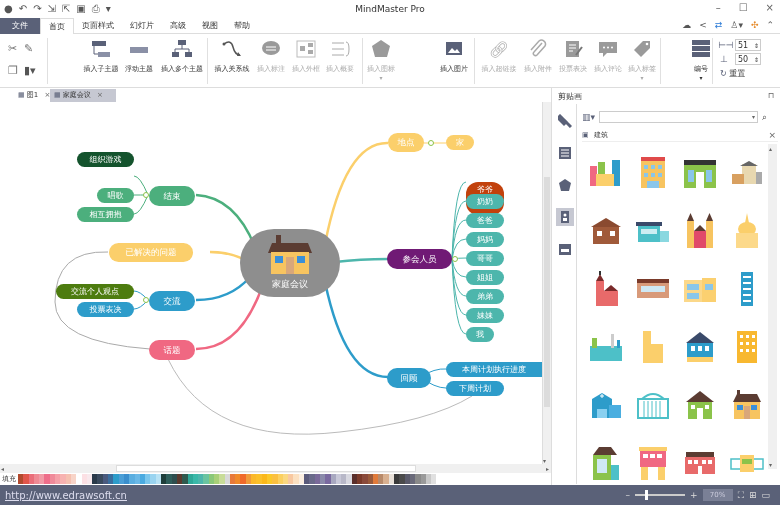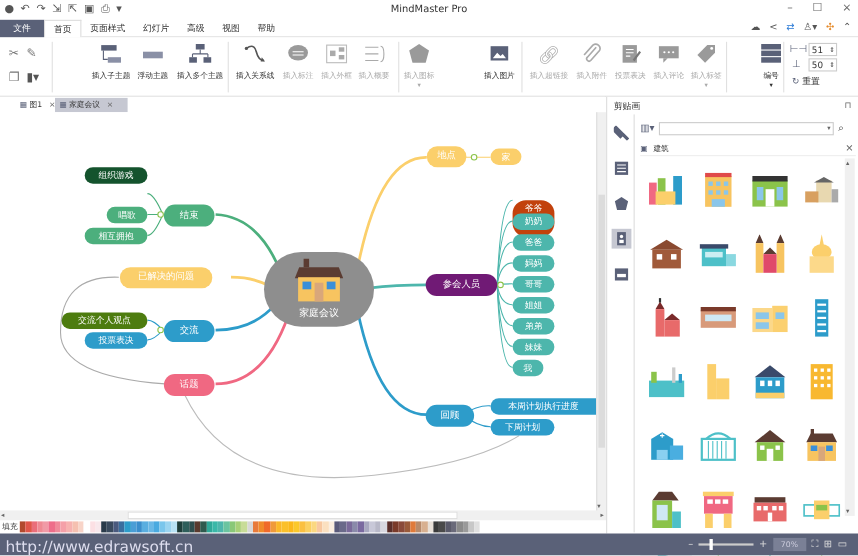--- a/index.html
+++ b/index.html
@@ -22,21 +22,21 @@
 .sep{position:absolute;top:4px;width:1px;height:46px;background:#e0e0e0}
 .tabs{position:absolute;left:0;top:88px;width:550px;height:14px;background:#fff}
 .tab{position:absolute;top:1px;height:13px;font-size:7px;line-height:13px;padding:0 4px;color:#333}
 .canvas{position:absolute;left:0;top:102px;width:542px;height:354px;background:#fff;overflow:hidden}
 .vscroll{position:absolute;left:542px;top:102px;width:9px;height:364px;background:#f0f0f0;border-left:1px solid #ddd}
 .hscroll{position:absolute;left:0;top:464px;width:551px;height:9px;background:#f0f0f0}
 .palette{position:absolute;left:0;top:473px;width:551px;height:12px;display:flex;align-items:center}
 .palette .lbl{font-size:7px;padding:0 2px;width:18px}
 .sw{width:5.3px;height:10px}
 .statusbar{position:absolute;left:0;top:485px;width:780px;height:20px;background:#5a6178;color:#fff}
-.url{position:absolute;left:5px;top:5px;font-size:14px;color:#dde;}
+.url{position:absolute;left:5px;top:5px;font-size:10px;color:#dde;text-decoration:underline}
 .zoomctl{position:absolute;right:10px;top:4px;display:flex;align-items:center;gap:5px;font-size:9px;color:#ddd}
 .slider{width:50px;height:2px;background:#ccc;position:relative}
 .slider .thumb{position:absolute;left:10px;top:-4px;width:3px;height:10px;background:#fff}
 .zoomval{background:#7a8096;width:30px;height:12px;font-size:7px;text-align:center;line-height:12px;color:#ccd}
 .sidepanel{position:absolute;left:551px;top:88px;width:229px;height:397px;background:#fff;border-left:1px solid #ddd}
 .sp-title{position:absolute;left:6px;top:3px;font-size:8px}
 .sp-pin{position:absolute;right:6px;top:3px;font-size:8px;color:#666}
 .sp-icons{position:absolute;left:0;top:16px;width:25px;height:380px;border-right:1px solid #ddd}
 .sp-ic{position:absolute;left:4px;width:18px;height:18px;display:flex;align-items:center;justify-content:center}
 .sp-ic.sel{background:#c6c8d2}

